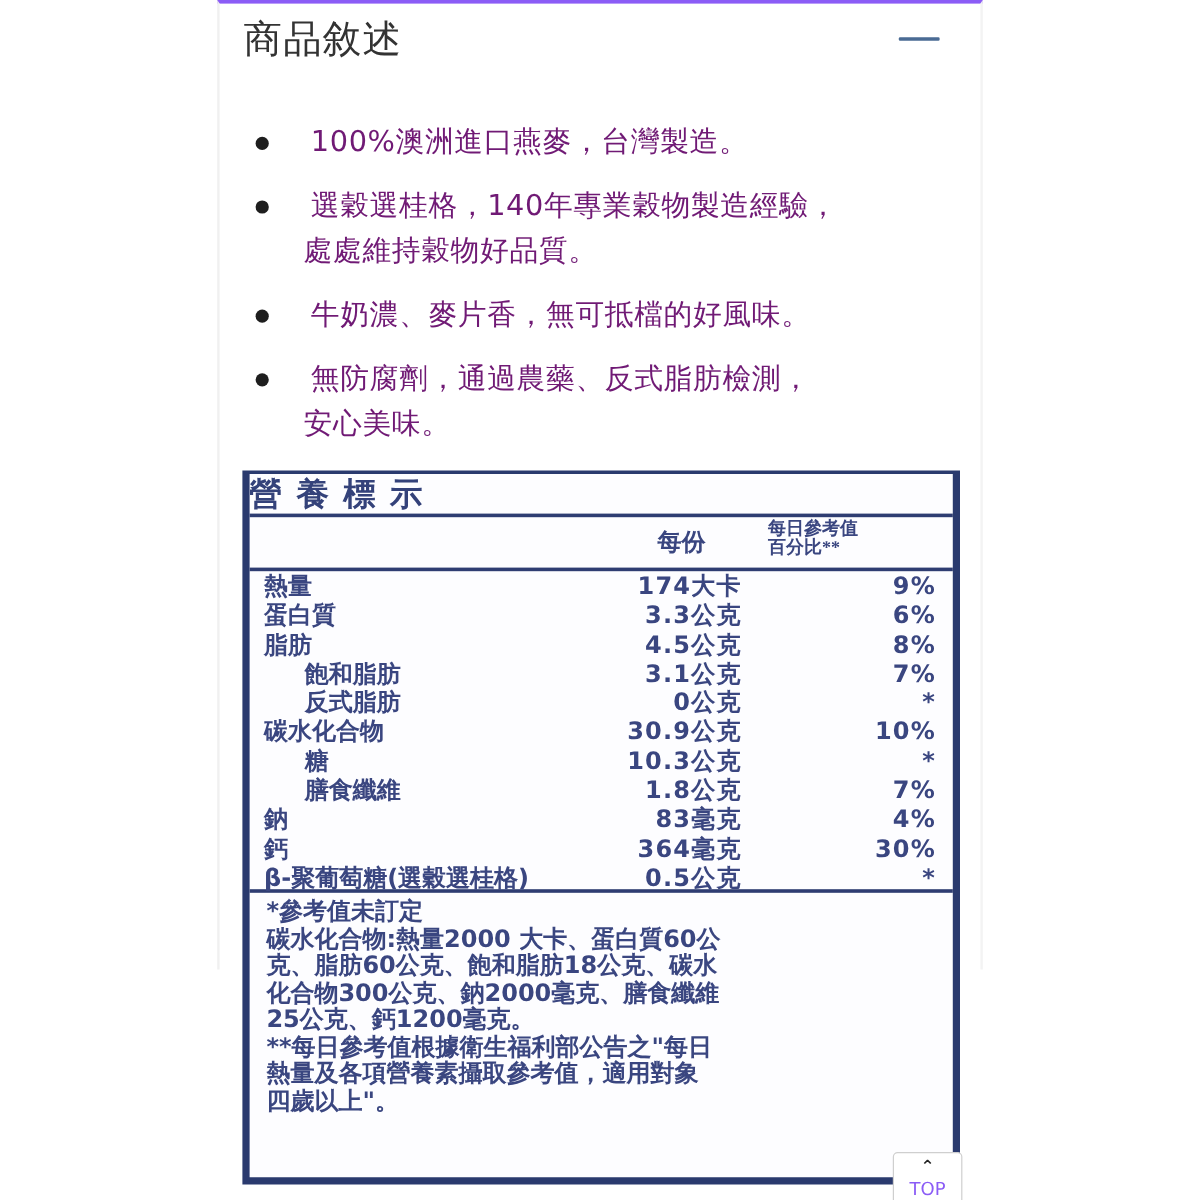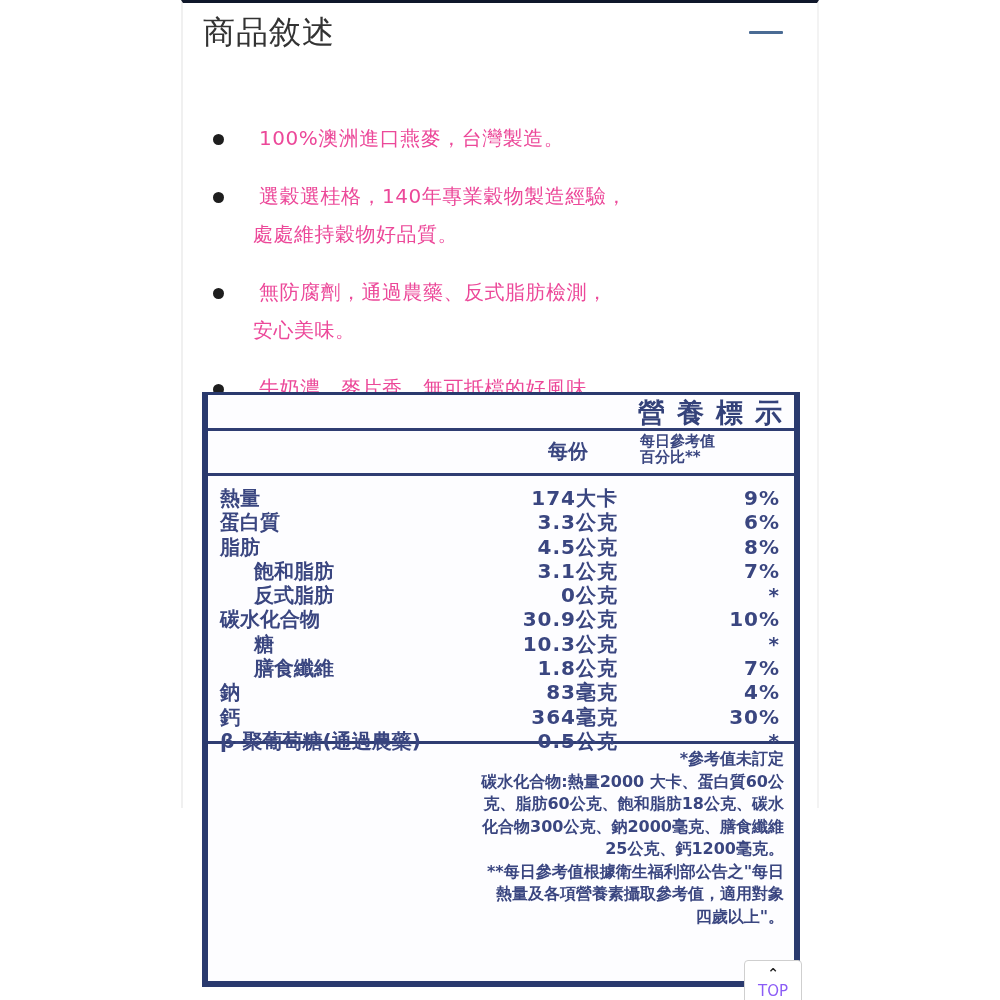--- a/index.html
+++ b/index.html
@@ -3,81 +3,82 @@
 <meta charset="utf-8">
 <style>
   * { box-sizing: border-box; margin: 0; padding: 0; }
   html, body { width: 1000px; height: 1000px; background: #ffffff; overflow: hidden; }
   body { position: relative; font-family: "DejaVu Sans", "Liberation Sans", sans-serif; }
 
   .panel {
     position: absolute; left: 181px; top: 0; width: 638px; height: 808px;
     background: #ffffff;
     border-left: 2px solid #f0f0f0; border-right: 2px solid #f3f3f3;
-    border-top: 3px solid #0f172a;
+    border-top: 3px solid #8b5cf6;
   }
   .panel-title {
     position: absolute; left: 20px; top: 8px;
     font-size: 32px; color: #333333; letter-spacing: 1px;
     font-family: "DejaVu Sans", sans-serif;
   }
   .collapse-btn {
     position: absolute; left: 560px; top: 16px; width: 44px; height: 30px;
     cursor: pointer;
   }
   .collapse-btn .bar {
     position: absolute; left: 6px; top: 12px; width: 34px; height: 3px;
     background: #4a6b94; border-radius: 1px;
   }
 
   .bullets { position: absolute; left: 28px; top: 96px; width: 580px; }
   .bullet {
-    position: relative; padding-left: 48px; font-size: 20px; color: #ec4899;
-    line-height: 38px; margin-bottom: 15px; letter-spacing: 0.5px; margin-top: 20px;
+    position: relative; padding-left: 48px; font-size: 24px; color: #701a75;
+    line-height: 38px; margin-bottom: 15px; letter-spacing: 0.5px;
   }
   .bullet .dot {
     position: absolute; left: 2px; top: 15px; width: 11px; height: 11px;
     border-radius: 50%; background: #1e1e1e;
   }
   .bullet .line { display: block; }
   .bullet .line.cont { margin-left: -6px; }
 
   .nutrition {
     position: absolute; left: 19px; top: 389px; width: 598px; height: 595px;
     border-left: 6px solid #2a3a6e; border-right: 6px solid #2a3a6e;
     border-bottom: 6px solid #2a3a6e; border-top: 3px solid #2a3a6e;
     background: #fdfdff;
     font-family: "DejaVu Sans", sans-serif; color: #3a4680; font-weight: bold;
   }
   .nt-title {
     height: 36px; border-bottom: 3px solid #2f3d72;
-    text-align: right; font-size: 27px; line-height: 36px; letter-spacing: 12px;
+    text-align: left; font-size: 27px; line-height: 36px; letter-spacing: 12px;
     color: #34427a;
   }
   .nt-serving {
     height: 57px; border-bottom: 3px solid #2f3d72;
     padding: 2px 0 0 12px; font-size: 20px; line-height: 25px;
   }
   .nt-header {
     height: 45px; border-bottom: 3px solid #2f3d72; position: relative;
   }
   .nt-header .per {
     position: absolute; left: 340px; top: 6px; font-size: 20px; line-height: 28px;
   }
   .nt-header .dv {
     position: absolute; left: 432px; top: 2px; font-size: 15px; line-height: 16px;
     width: 140px;
+    font-family: Liberation Serif, serif;
   }
-  .nt-rows { height: 268px; padding-top: 10px; border-bottom: 3px solid #2f3d72; }
+  .nt-rows { height: 268px; padding-top: 0; border-bottom: 3px solid #2f3d72; }
   .nt-row { position: relative; height: 24.3px; font-size: 20px; line-height: 24px; }
   .nt-row .name { position: absolute; left: 12px; white-space: nowrap; }
   .nt-row .name.indent { left: 46px; }
   .nt-row .amount { position: absolute; right: 176px; white-space: nowrap; letter-spacing: 1px; }
   .nt-row .pct { position: absolute; right: 14px; text-align: right; letter-spacing: 1px; }
-  .nt-notes { padding: 4px 10px 0 14px; font-size: 16px; line-height: 22.5px; text-align: right; }
+  .nt-notes { padding: 4px 10px 0 14px; font-size: 20px; line-height: 22.5px; }
 
   .top-btn {
     position: absolute; left: 744px; top: 960px; width: 58px; height: 44px;
     background: #ffffff; border: 1px solid #cfcfcf; border-radius: 4px;
     text-align: center; cursor: pointer;
   }
   .top-btn .chev { display: block; font-size: 14px; color: #222; line-height: 18px; margin-top: 3px; font-weight: bold; }
   .top-btn .lbl { display: block; font-size: 15px; color: #8b5cf6; line-height: 18px; }
 </style>
 </head>
@@ -94,26 +95,26 @@
       <span class="dot"></span>
       <span class="line">100%澳洲進口燕麥，台灣製造。</span>
     </div>
     <div class="bullet">
       <span class="dot"></span>
       <span class="line">選穀選桂格，140年專業穀物製造經驗，</span>
       <span class="line cont">處處維持穀物好品質。</span>
     </div>
     <div class="bullet">
       <span class="dot"></span>
-      <span class="line">無防腐劑，通過農藥、反式脂肪檢測，</span>
-      <span class="line cont">安心美味。</span>
+      <span class="line">牛奶濃、麥片香，無可抵檔的好風味。</span>
     </div>
     <div class="bullet">
       <span class="dot"></span>
-      <span class="line">牛奶濃、麥片香，無可抵檔的好風味。</span>
+      <span class="line">無防腐劑，通過農藥、反式脂肪檢測，</span>
+      <span class="line cont">安心美味。</span>
     </div>
   </div>
 
   <div class="nutrition">
     <div class="nt-title">營養標示</div>
     <div class="nt-header">
       <span class="per">每份</span>
       <span class="dv">
         <span style="display:block">每日參考值</span>
         <span style="display:block">百分比**</span>
@@ -164,21 +165,21 @@
           <span class="name">鈉</span>
           <span class="amount">83毫克</span>
           <span class="pct">4%</span>
         </div>
         <div class="nt-row">
           <span class="name">鈣</span>
           <span class="amount">364毫克</span>
           <span class="pct">30%</span>
         </div>
         <div class="nt-row">
-          <span class="name">β-聚葡萄糖(通過農藥)</span>
+          <span class="name">β-聚葡萄糖(選穀選桂格)</span>
           <span class="amount">0.5公克</span>
           <span class="pct">*</span>
         </div>
       </div>
     <div class="nt-notes" id="nt-notes">
         <div>*參考值未訂定</div>
         <div>碳水化合物:熱量2000 大卡、蛋白質60公</div>
         <div>克、脂肪60公克、飽和脂肪18公克、碳水</div>
         <div>化合物300公克、鈉2000毫克、膳食纖維</div>
         <div>25公克、鈣1200毫克。</div>

